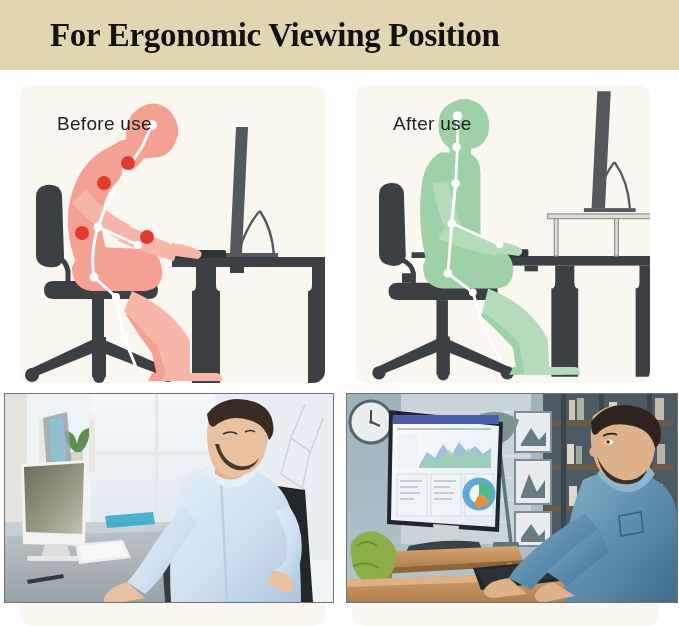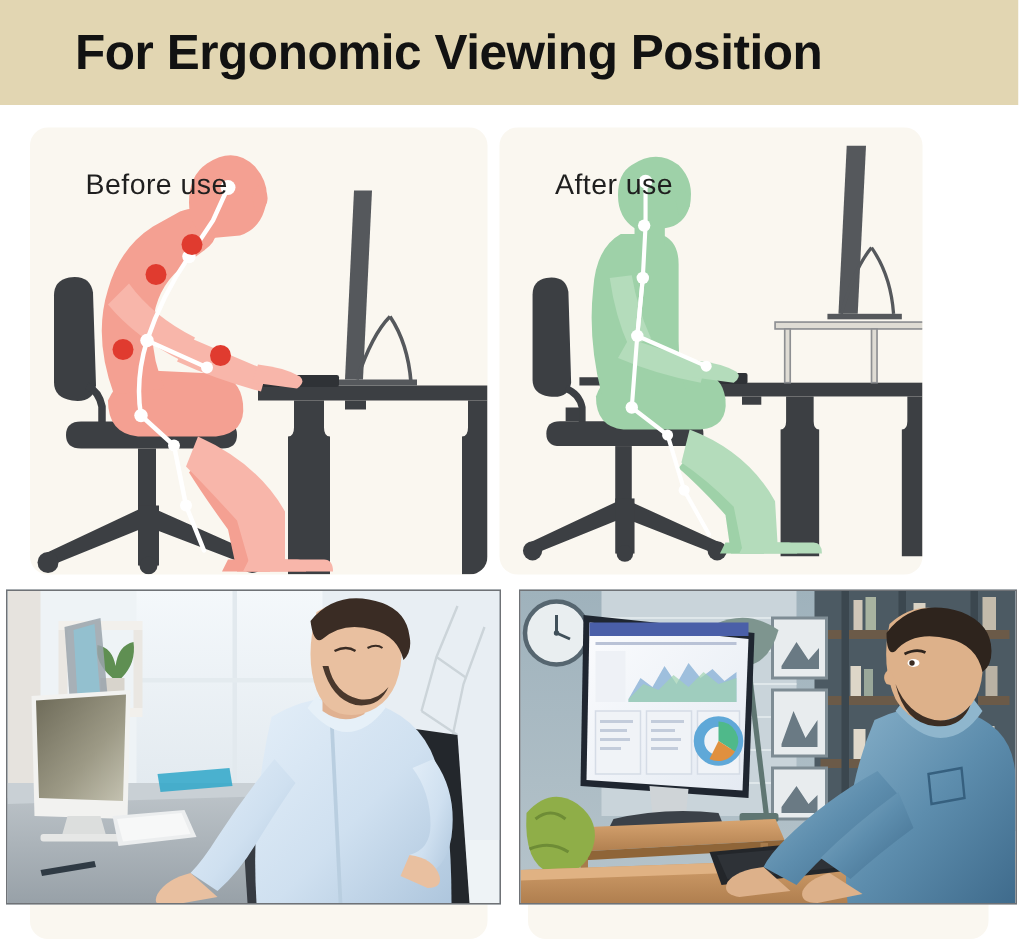--- a/index.html
+++ b/index.html
@@ -14,32 +14,32 @@
   .header-band{
     position:absolute;left:0;top:0;width:679px;height:70px;
     background:#e2d6b2;
     display:flex;align-items:center;
   }
   .header-title{
     margin-left:50px;
     font-size:33px;font-weight:bold;
     letter-spacing:-0.3px;
     color:#121212;
-    font-family:Liberation Sans, sans-serif;
+    font-family:Liberation Serif, serif;
     white-space:nowrap;
   }
   
   .illus-card{
     position:absolute;top:85px;height:298px;
     background:#faf7f0;
     border-radius:12px;
     overflow:hidden;
   }
   #card-before{left:20px;width:305px;}
-  #card-after{left:333px;width:282px;}
+  #card-after{left:356px;width:282px;padding-left:12px;}
   .card-caption{
     position:absolute;left:26px;top:28px;
     font-size:19px;font-weight:400;color:#1f1f1f;
     letter-spacing:0.3px;
     font-family:"Liberation Sans","DejaVu Sans",sans-serif;
     margin-left:11px;
   }
   .scene{position:absolute;left:0;top:0;width:100%;height:100%;}
   
   .photo{

